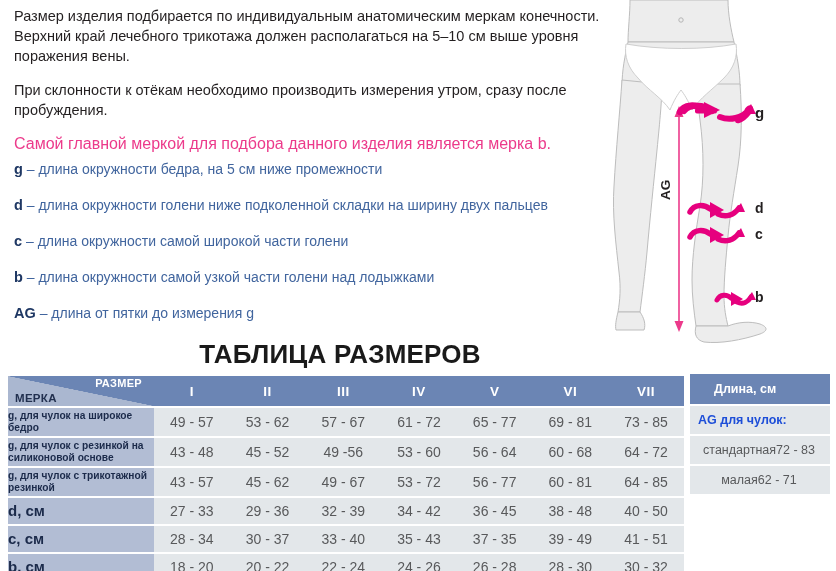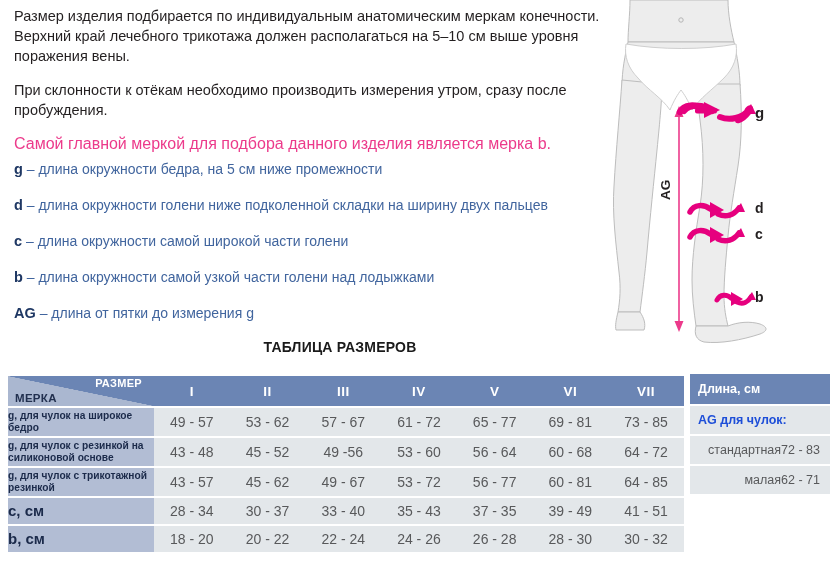--- a/index.html
+++ b/index.html
@@ -59,21 +59,21 @@
     font-size: 14px;
   }
 
   
   .table-title {
     position: absolute;
     left: 0;
     top: 339px;
     width: 680px;
     text-align: center;
-    font-size: 14px;
+    font-size: 26px;
     font-weight: bold;
     color: #1a1a1a;
     letter-spacing: 0.2px;
   }
 
   
   .figure {
     position: absolute;
     left: 600px;
     top: 0;
@@ -171,30 +171,30 @@
     top: 374px;
     width: 140px;
   }
   .len-head {
     background: #6b85b4;
     color: #ffffff;
     font-size: 12.5px;
     font-weight: bold;
     height: 30px;
     line-height: 30px;
-    padding-left: 8px;
+    padding-left: 24px;
     box-sizing: border-box;
   }
   .len-row {
     background: #e3e7ea;
     height: 28px;
     margin-top: 2px;
     display: flex;
     align-items: center;
-    justify-content: flex-end;
+    justify-content: center;
     padding: 0 10px 0 8px;
     box-sizing: border-box;
     font-size: 12.5px;
     color: #58595b;
   }
   .len-row.title-row {
     color: #1d4ed8;
     font-weight: bold;
     justify-content: flex-start;
     text-align: center;
@@ -360,20 +360,30 @@
       <td class="row-label small">g, для чулок с трикотажной резинкой</td>
       <td class="data-cell small">43 - 57</td>
       <td class="data-cell small">45 - 62</td>
       <td class="data-cell small">49 - 67</td>
       <td class="data-cell small">53 - 72</td>
       <td class="data-cell small">56 - 77</td>
       <td class="data-cell small">60 - 81</td>
       <td class="data-cell small">64 - 85</td>
     </tr>
     <tr>
+      <td class="row-label big">d, см</td>
+      <td class="data-cell big">27 - 33</td>
+      <td class="data-cell big">29 - 36</td>
+      <td class="data-cell big">32 - 39</td>
+      <td class="data-cell big">34 - 42</td>
+      <td class="data-cell big">36 - 45</td>
+      <td class="data-cell big">38 - 48</td>
+      <td class="data-cell big">40 - 50</td>
+    </tr>
+    <tr>
       <td class="row-label big">c, см</td>
       <td class="data-cell big">28 - 34</td>
       <td class="data-cell big">30 - 37</td>
       <td class="data-cell big">33 - 40</td>
       <td class="data-cell big">35 - 43</td>
       <td class="data-cell big">37 - 35</td>
       <td class="data-cell big">39 - 49</td>
       <td class="data-cell big">41 - 51</td>
     </tr>
     <tr>

